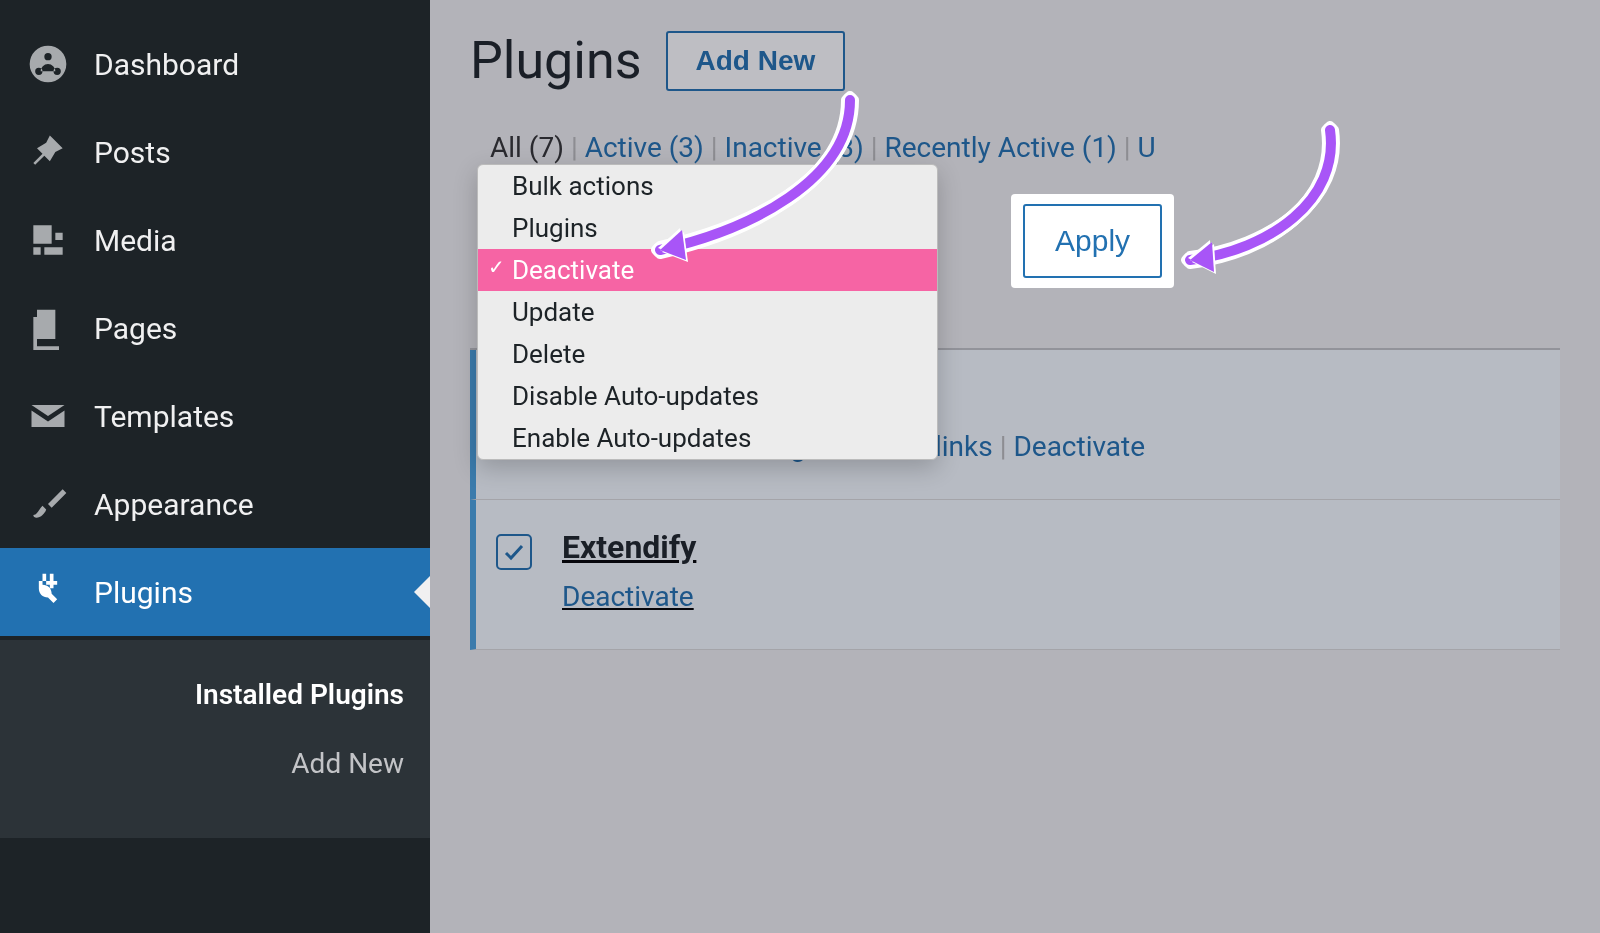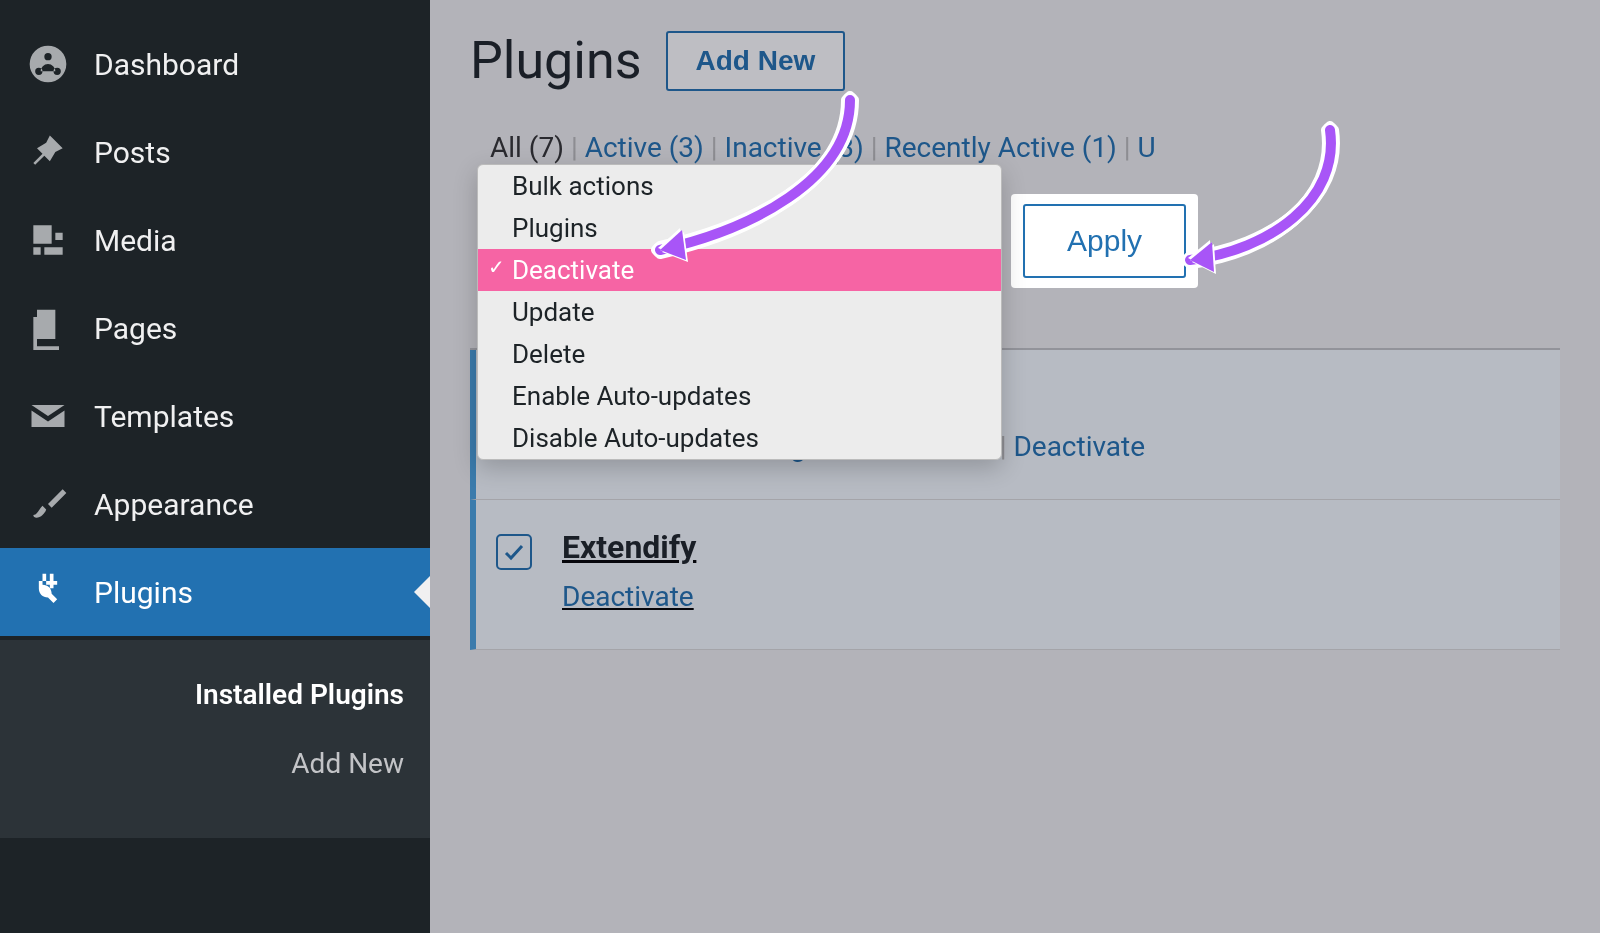--- a/index.html
+++ b/index.html
@@ -108,41 +108,41 @@
   .actions-row { display:flex; align-items:center; gap:16px; margin-bottom: 20px; position:relative; }
   .bulk-selector {
     position: relative;
     width: 525px;
     height: 60px;
   }
   .apply-btn {
     border: 2px solid #2271b1;
     color: #2271b1;
     background: #fff;
-    padding: 18px 42px;
+    padding: 18px 30px;
     font-size: 30px;
     border-radius: 3px;
     cursor: pointer;
     position: relative;
     z-index: 5;
   }
   .apply-wrap {
     background:#fff;
     padding:10px 12px;
     border-radius:4px;
     position:relative;
     z-index:5;
   }
 
   
   .dropdown {
     position: absolute;
     top: 164px;
     left: 47px;
-    width: 525px;
+    width: 461px;
     background: #ececec;
     border: 1px solid #bbb;
     border-radius: 6px;
     box-shadow: 0 8px 24px rgba(0,0,0,0.2);
     z-index: 10;
     overflow: hidden;
   }
   .dropdown-item {
     padding: 6px 20px 6px 34px;
     font-size: 26px;
@@ -322,22 +322,22 @@
   </div>
 
   <div class="dim-overlay"></div>
 
   <div class="dropdown">
     <div class="dropdown-item">Bulk actions</div>
     <div class="dropdown-item">Plugins</div>
     <div class="dropdown-item selected">Deactivate</div>
     <div class="dropdown-item">Update</div>
     <div class="dropdown-item">Delete</div>
+    <div class="dropdown-item">Disable Auto-updates</div>
     <div class="dropdown-item">Enable Auto-updates</div>
-    <div class="dropdown-item">Disable Auto-updates</div>
   </div>
 
   <svg class="arrow" style="top:90px;left:190px;" width="250" height="180" viewBox="0 0 250 180">
     <path d="M230 10 C 230 90, 130 140, 40 160" stroke="#a855f7" stroke-width="10" fill="none" stroke-linecap="round" style="filter:drop-shadow(2px 2px 0 #fff) drop-shadow(-2px -2px 0 #fff) drop-shadow(2px -2px 0 #fff) drop-shadow(-2px 2px 0 #fff);"></path>
     <polygon points="40,160 62,140 66,170" fill="#a855f7" style="filter:drop-shadow(2px 2px 0 #fff) drop-shadow(-2px -2px 0 #fff);"></polygon>
   </svg>
 
   <svg class="arrow" style="top:120px;left:720px;" width="200" height="170" viewBox="0 0 200 170">
     <path d="M180 10 C 190 80, 120 130, 40 140" stroke="#a855f7" stroke-width="10" fill="none" stroke-linecap="round" style="filter:drop-shadow(2px 2px 0 #fff) drop-shadow(-2px -2px 0 #fff) drop-shadow(2px -2px 0 #fff) drop-shadow(-2px 2px 0 #fff);"></path>
     <polygon points="40,140 62,122 64,152" fill="#a855f7" style="filter:drop-shadow(2px 2px 0 #fff) drop-shadow(-2px -2px 0 #fff);"></polygon>

